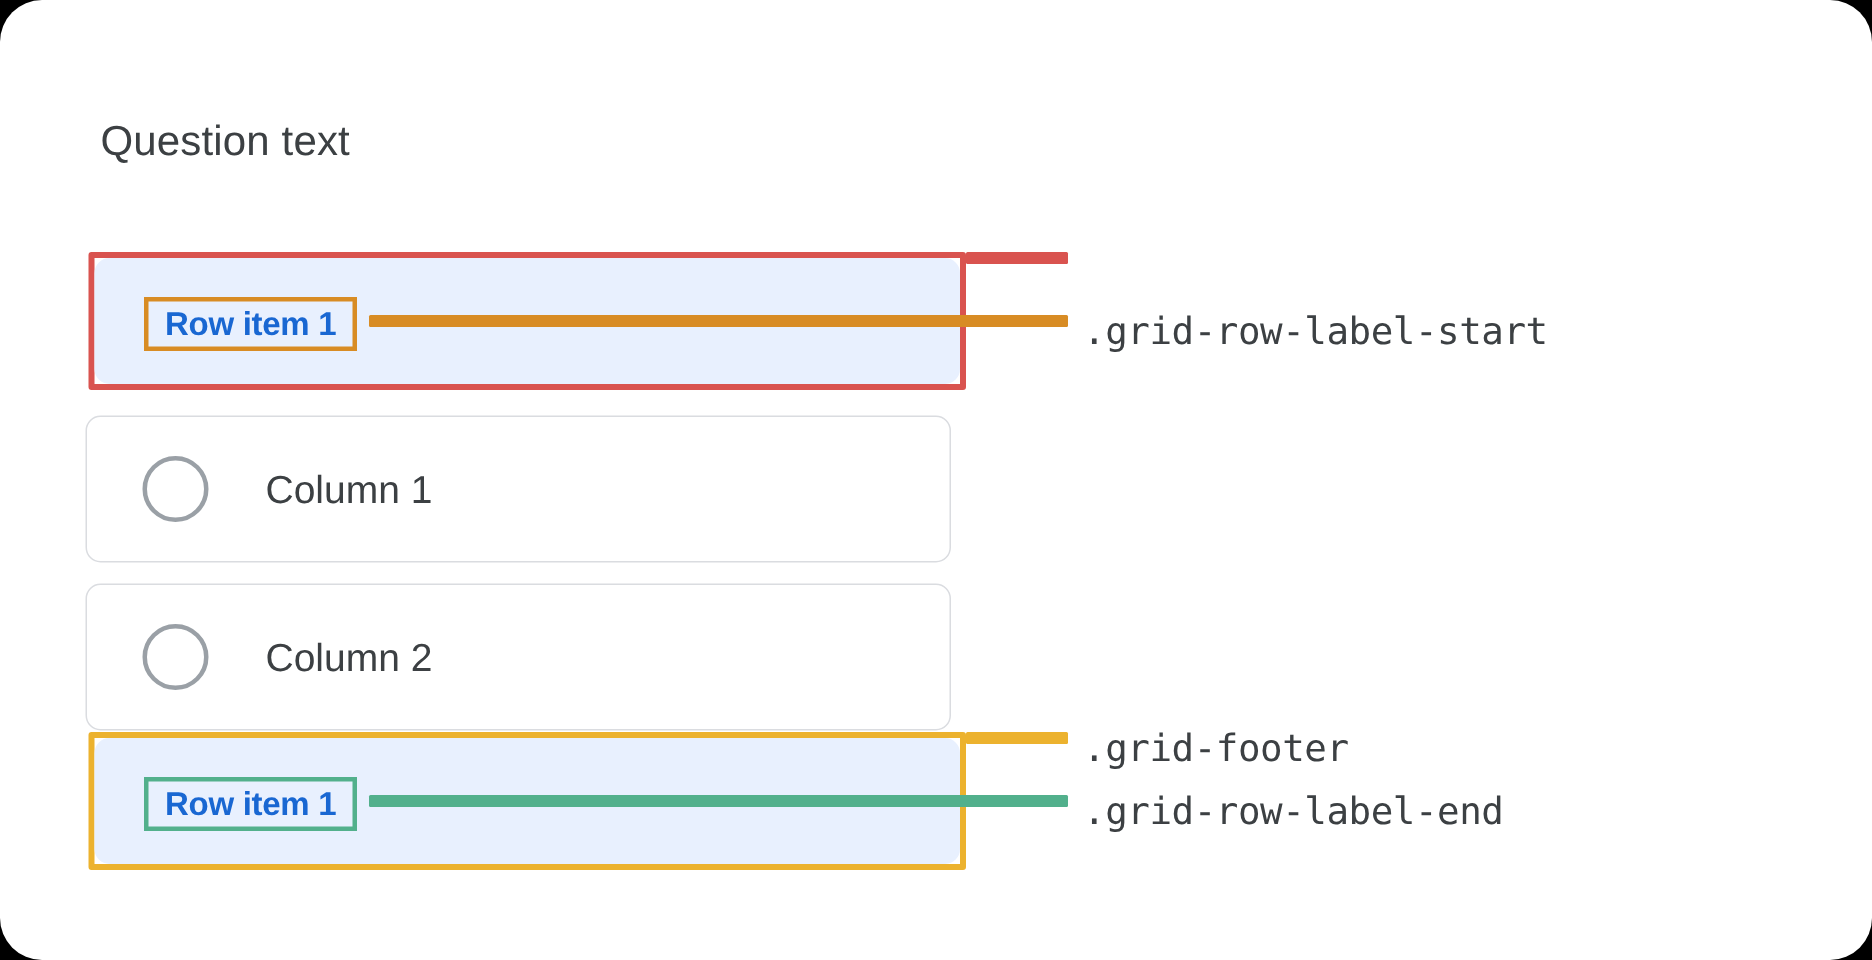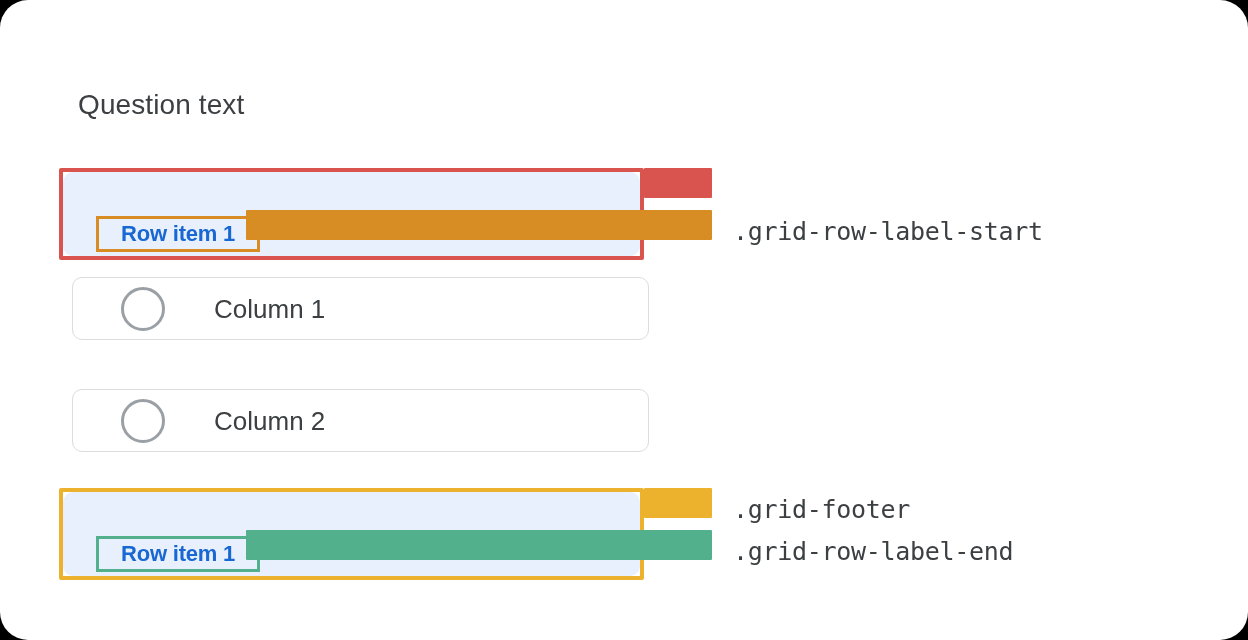--- a/index.html
+++ b/index.html
@@ -1,15 +1,15 @@
 <!DOCTYPE html>
 <html><head>
 <meta charset="utf-8">
 <style>
-  * { box-sizing: border-box; margin: 0; padding: 15px; }
+  * { box-sizing: border-box; margin: 0; padding: 4px; }
 
   html, body {
     width: 1248px;
     height: 640px;
     background: #000000;
     font-family: "Liberation Sans", sans-serif;
     overflow: hidden;
   }
 
   
@@ -58,40 +58,39 @@
     position: absolute;
     left: 33px;
     top: 26px;
     height: 36px;
     padding: 0 7px;
     display: flex;
     align-items: center;
     border-style: solid;
     border-width: 3px;
     background: transparent;
-    margin-top: 18px;
   }
   .grid-block.header .row-label { border-color: #d88c24; }
   .grid-block.footer .row-label { border-color: #52b08c; }
 
   .row-label-text {
     font-size: 22px;
     font-weight: bold;
     color: #1967d2;
     line-height: 22px;
     white-space: nowrap;
     letter-spacing: -0.2px;
   }
 
   
   .option-row {
     position: absolute;
-    left: 72px;
+    left: 57px;
     width: 577px;
-    height: 63px;
+    height: 98px;
     background: #ffffff;
     border: 1px solid #dadce0;
     border-radius: 10px;
     display: flex;
     align-items: center;
   }
   .option-row.r1 { top: 277px; }
   .option-row.r2 { top: 389px; }
 
   .radio-circle {

